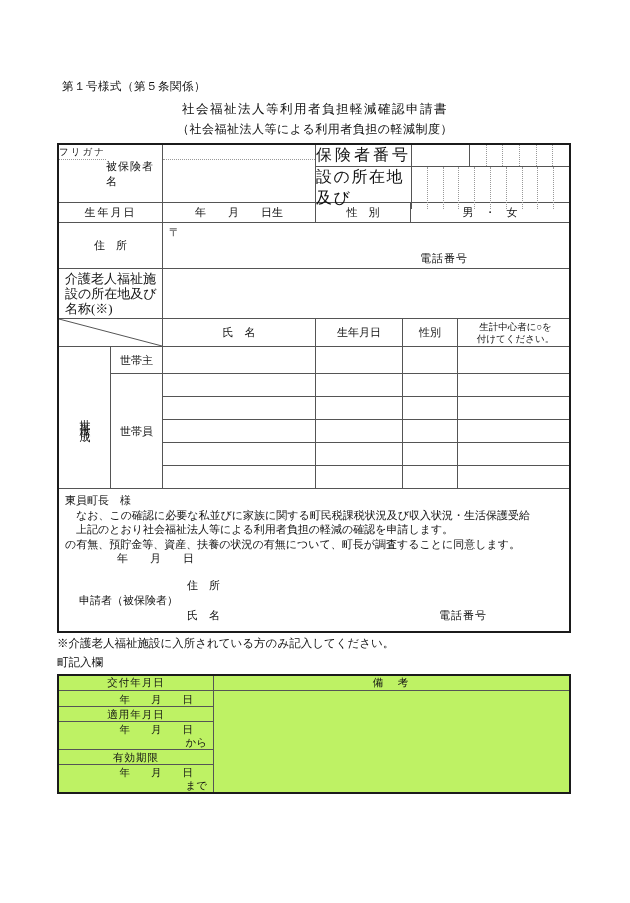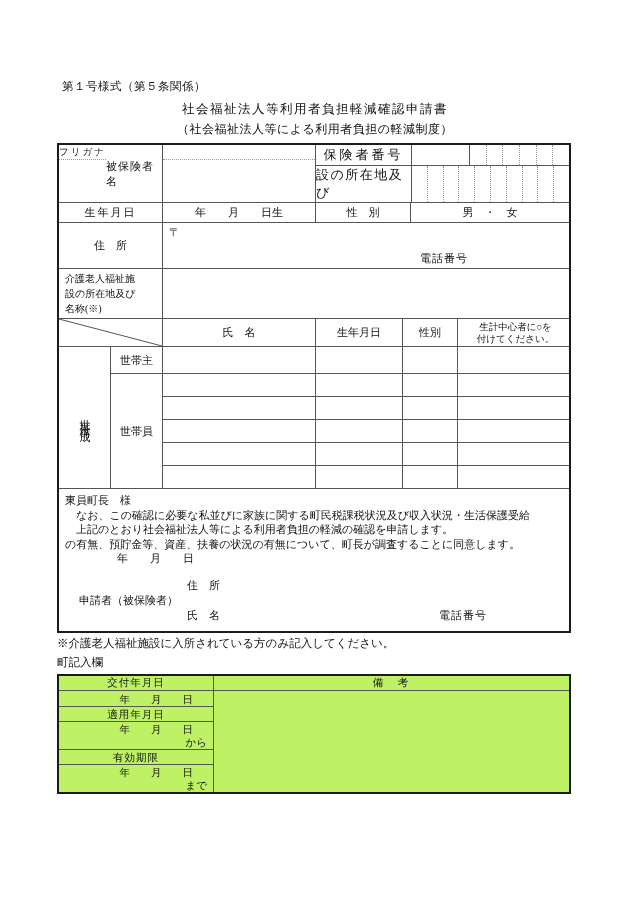--- a/index.html
+++ b/index.html
@@ -21,21 +21,21 @@
   .sec-top{display:flex;height:57px;}
   .col-l{width:103px;display:flex;}
   .furigana{height:15px;border-bottom:1px dotted #999;font-size:9.5px;display:flex;align-items:center;justify-content:center;letter-spacing:2px;}
   .name-lab{flex:1;font-size:11px;display:flex;align-items:center;justify-content:center;letter-spacing:1px;}
   .col-name{width:153px;border-left:1px solid #555;display:flex;flex-direction:column;}
   .fur-in{height:15px;border-bottom:1px dotted #999;}
   .name-in{flex:1;}
   .col-r{flex:1;border-left:1px solid #555;display:flex;flex-direction:column;}
   .r-row{display:flex;flex:1;}
   .r-row.first{border-bottom:1px solid #555;}
-  .num-lab{width:95px;font-size:13px;display:flex;align-items:center;justify-content:center;}
+  .num-lab{width:95px;font-size:16px;display:flex;align-items:center;justify-content:center;}
   .ls2{letter-spacing:3px;}
   .ls1{letter-spacing:1.5px;}
   .nums{flex:1;border-left:1px solid #555;display:flex;}
   .blank-seg{width:58px;border-right:1px solid #555;}
   .ncell{flex:1;}
   .ncell + .ncell{border-left:1px dotted #999;}
 
   
   .row-birth{display:flex;height:20px;border-top:1px solid #555;}
   .rb1{width:103px;font-size:11px;letter-spacing:2px;}
@@ -45,21 +45,21 @@
 
   
   .row-addr{display:flex;height:46px;border-top:1px solid #555;}
   .addr-lab{width:103px;font-size:11px;}
   .addr-body{flex:1;border-left:1px solid #555;position:relative;}
   .postal{position:absolute;left:6px;top:2px;font-size:11px;}
   .phone{position:absolute;left:257px;bottom:2px;font-size:11px;letter-spacing:1px;}
 
   
   .row-fac{display:flex;height:50px;border-top:1px solid #555;}
-  .fac-lab{width:103px;font-size:10px;line-height:15px;padding:2px 0 0 6px;}
+  .fac-lab{width:103px;font-size:13px;line-height:15px;padding:2px 0 0 6px;}
   .fac-body{flex:1;border-left:1px solid #555;}
 
   
   .hh{display:grid;border-top:1px solid #555;grid-template-columns:51px 52px 153px 87px 55px 112px;grid-template-rows:27px 27px 23px 23px 23px 23px 23px;}
   .hh > div{display:flex;align-items:center;justify-content:center;}
   .diag{grid-column:1/3;grid-row:1;position:relative;}
   .diag svg{position:absolute;left:0;top:0;width:100%;height:100%;}
   .hh-h{font-size:11px;}
   .hh-main{font-size:9.5px;line-height:12px;flex-direction:column;align-items:flex-start;padding-left:4px;}
   .vlab{grid-column:1;grid-row:2/8;writing-mode:vertical-rl;text-orientation:upright;font-size:11px;letter-spacing:4px;}

